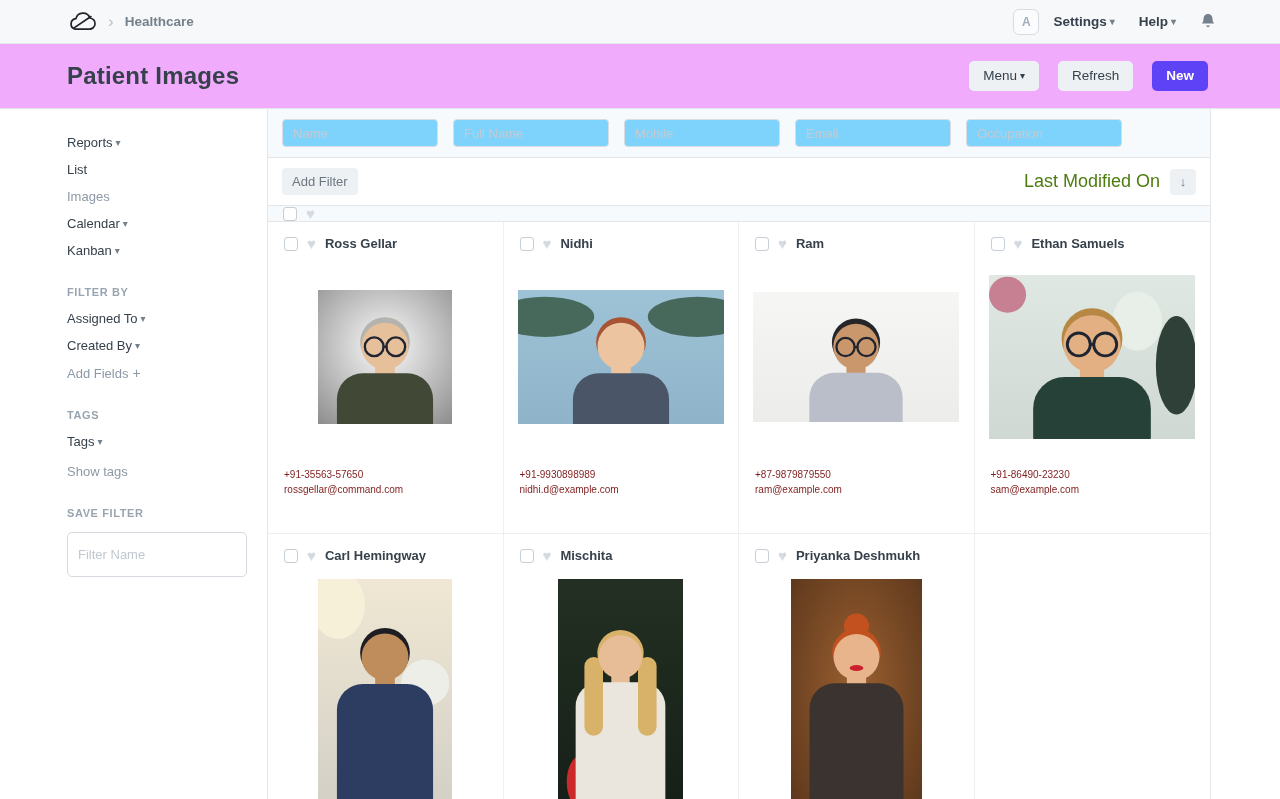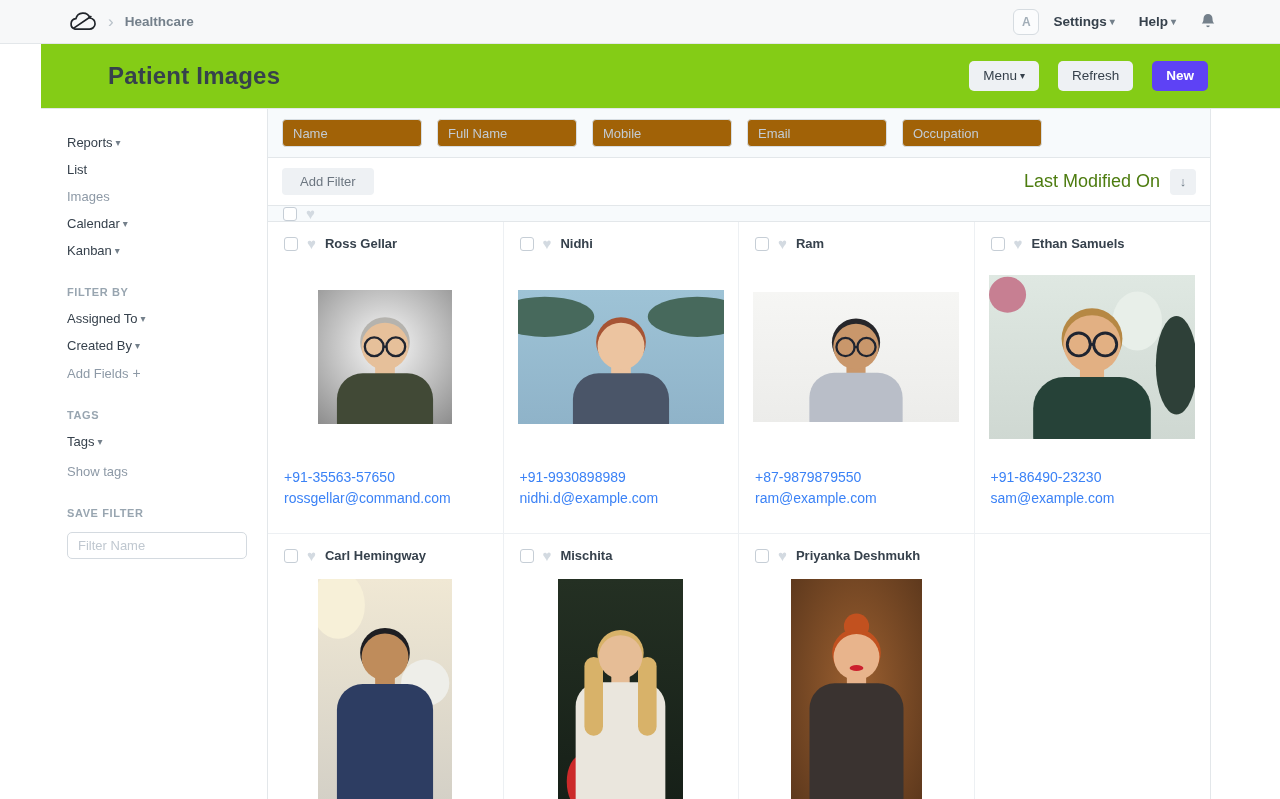--- a/index.html
+++ b/index.html
@@ -22,55 +22,55 @@
   .avatar { width:26px; height:26px; border:1px solid #d6dce1; border-radius:6px;
     background:#fbfcfd; color:#a2aeb8; font-size:12px; font-weight:700;
     display:flex; align-items:center; justify-content:center; margin-right:14px; cursor:pointer; }
   .nav-link { font-weight:700; font-size:13.5px; color:#36414c; margin-right:24px;
     cursor:pointer; white-space:nowrap; }
   .caret { display:inline-block; font-size:10px; color:#74808b; margin-left:3px;
     vertical-align:1px; }
   .bell { margin-left:4px; cursor:pointer; display:flex; }
 
   
-  .page-head { height:65px; background:#84cc16; border-bottom:1px solid #e3e7ea;
-    display:flex; align-items:center; padding:0 72px 0 67px;margin-left:41px; }
+  .page-head { height:65px; background:#f0abfc; border-bottom:1px solid #e3e7ea;
+    display:flex; align-items:center; padding:0 72px 0 67px; }
   .page-title { font-size:24px; font-weight:700; color:#36414c; letter-spacing:.2px; }
   .head-actions { margin-left:auto; display:flex; gap:19px; }
   .btn { border:none; border-radius:5px; font-family:inherit; font-size:13.5px;
     padding:7px 14px; cursor:pointer; line-height:1.2; }
   .btn-default { background:#eef1f4; color:#36414c; }
   .btn-primary { color:#fff; font-weight:600; }
 
   
   .page-body { display:flex; align-items:stretch; height:690px; }
   .sidebar { flex:0 0 264px; padding:26px 20px 0 67px; }
   .sb-item { font-size:13px; color:#36414c; margin-bottom:11px; line-height:16px;
     cursor:pointer; white-space:nowrap; }
   .sb-item.muted { color:#8d99a6; }
   .sb-label { font-size:11px; font-weight:700; color:#98a5b0; letter-spacing:.6px;
     margin:27px 0 13px; }
   .sb-label:first-child { margin-top:0; }
   .plus { color:#8d99a6; margin-left:4px; font-size:14px; }
-  .sb-input { width:180px; height:27px; border:1px solid #d4dae0; border-radius:5px;
+  .sb-input { width:180px; height:45px; border:1px solid #d4dae0; border-radius:5px;
     padding:0 10px; font-size:13px; font-family:inherit; outline:none; color:#36414c; }
   .sb-input::placeholder { color:#c0c8d0; }
 
   
   .main { flex:0 0 944px; border-left:1px solid #e3e7ea; border-right:1px solid #e3e7ea;
     display:flex; flex-direction:column; background:#fff; }
   .std-filters { background:#f7fafc; border-bottom:1px solid #e3e7ea;
     padding:10px 14px; display:flex; gap:15px; }
-  .std-filters input { width:140px; height:28px; border:1px solid #d7dde2; border-radius:4px;
-    background:#a16207; padding:0 10px; font-size:13px; font-family:inherit; outline:none; }
+  .std-filters input { width:156px; height:28px; border:1px solid #d7dde2; border-radius:4px;
+    background:#7dd3fc; padding:0 10px; font-size:13px; font-family:inherit; outline:none; }
   .std-filters input::placeholder { color:#c3cbd3; }
   .toolbar { background:#fff; border-bottom:1px solid #e3e7ea; padding:10px 14px;
     display:flex; align-items:center; }
   .add-filter { background:#eef1f4; color:#6c7680; border:none; border-radius:4px;
-    font-size:13px; font-family:inherit; padding:6px 18px; cursor:pointer; }
+    font-size:13px; font-family:inherit; padding:6px 10px; cursor:pointer; }
   .sort-area { margin-left:auto; display:flex; align-items:center; gap:10px; }
   .sort-label { color:#4d7c0f; font-size:18px; cursor:pointer; }
   .sort-btn { width:26px; height:26px; background:#eef1f4; border:none; border-radius:4px;
     color:#687683; font-weight:700; font-size:13px; cursor:pointer; font-family:inherit; }
   .select-all-row { background:#f7fafc; border-bottom:1px solid #e3e7ea; height:35px;
     display:flex; align-items:center; gap:9px; padding:0 15px; }
   .cb { width:14px; height:14px; border:1px solid #c6ced6; border-radius:3px;
     background:#fff; display:inline-block; flex:0 0 auto; cursor:pointer; }
   .heart { color:#d3dae1; font-size:15px; line-height:1; cursor:pointer; }
 
@@ -79,21 +79,21 @@
   .card { border-right:1px solid #edf0f3; border-bottom:1px solid #edf0f3;
     display:flex; flex-direction:column; overflow:hidden; }
   .card:nth-child(4n) { border-right:none; }
   .card-head { display:flex; align-items:center; gap:9px; padding:14px 16px 6px; }
   .card-name { font-weight:700; font-size:13px; color:#36414c; cursor:pointer;
     white-space:nowrap; }
   .photo-wrap { flex:0 0 auto; display:flex; justify-content:center; align-items:center;
     height:200px; }
   .card.tall .photo-wrap { height:auto; align-items:flex-start; margin-top:10px; }
   .photo-wrap svg { display:block; cursor:pointer; }
-  .contact { padding:10px 16px 16px; color:#3b82f6; font-size:14px; line-height:1.5; }
+  .contact { padding:10px 16px 16px; color:#7f1d1d; font-size:10px; line-height:1.5; }
 </style>
 </head>
 <body>
 
 <div class="navbar">
   <span class="logo">
     <svg width="31" height="24" viewBox="0 0 48 36">
       <path d="M14 29 a8.2 8.2 0 0 1 1.3-16.1 A11.3 11.3 0 0 1 37 11.8 A7.6 7.6 0 0 1 35.8 29 Z" fill="none" stroke="#20242a" stroke-width="2.6" stroke-linejoin="round"></path>
       <line x1="12" y1="27.5" x2="38.5" y2="9.5" stroke="#20242a" stroke-width="2.6" stroke-linecap="round"></line>
     </svg>

